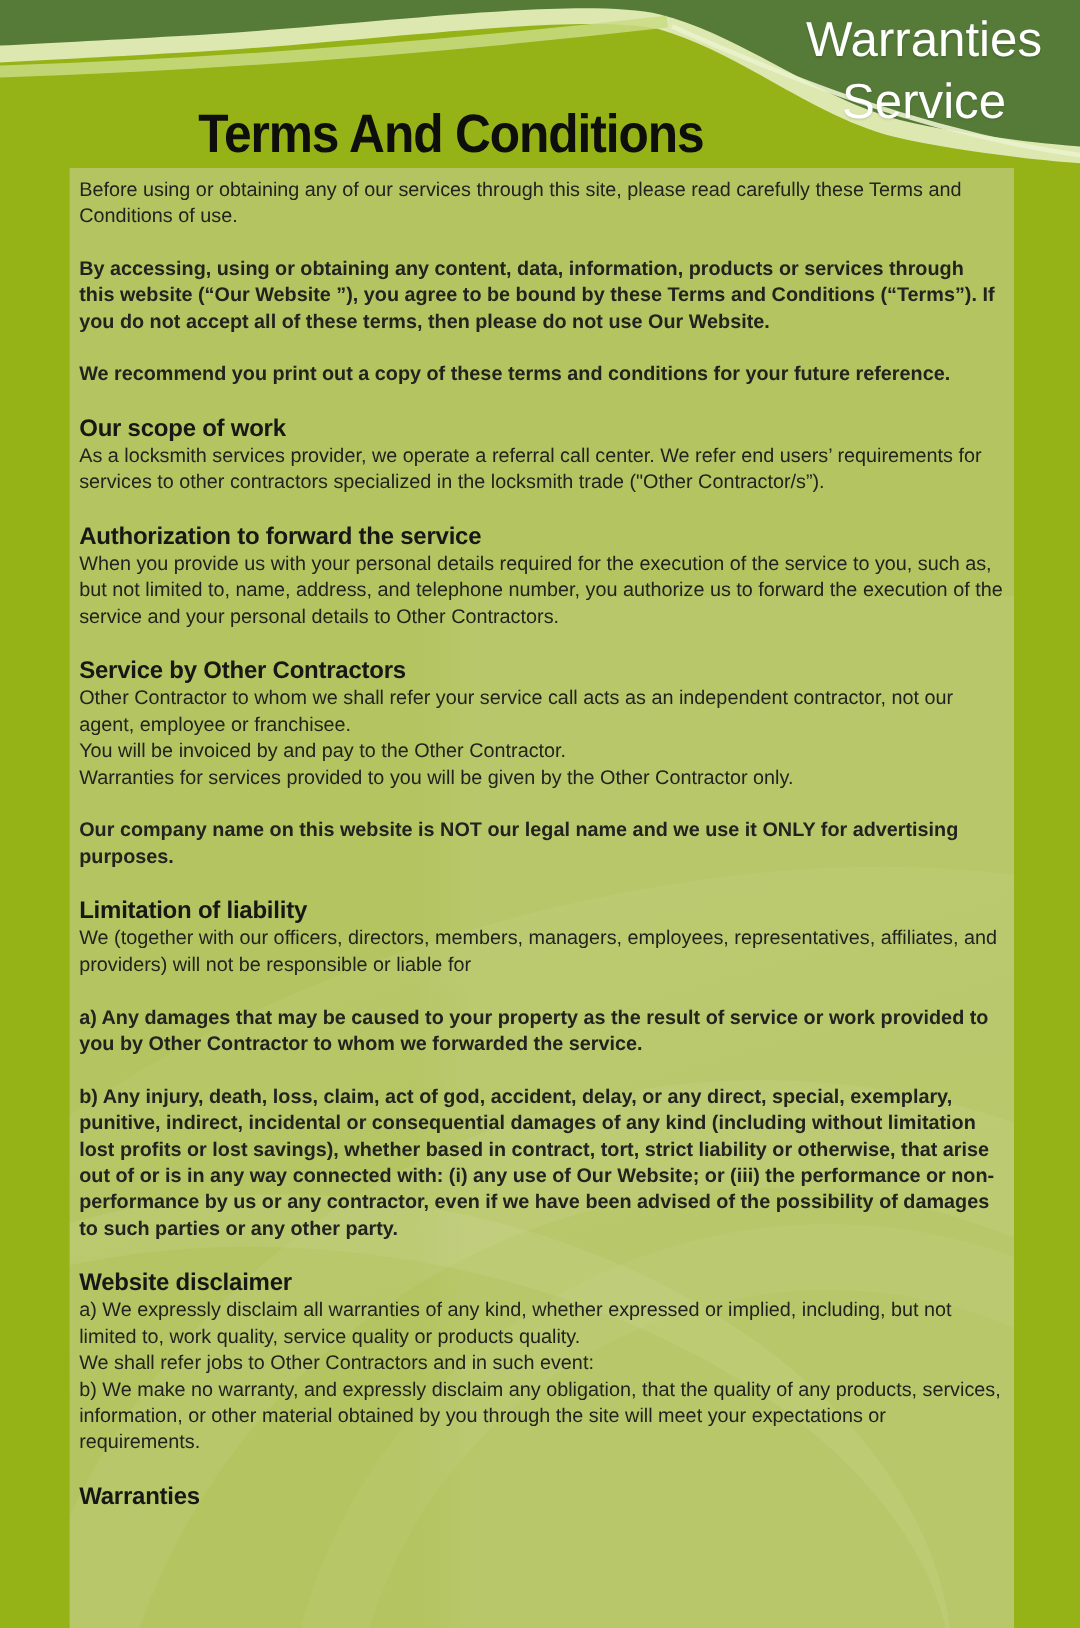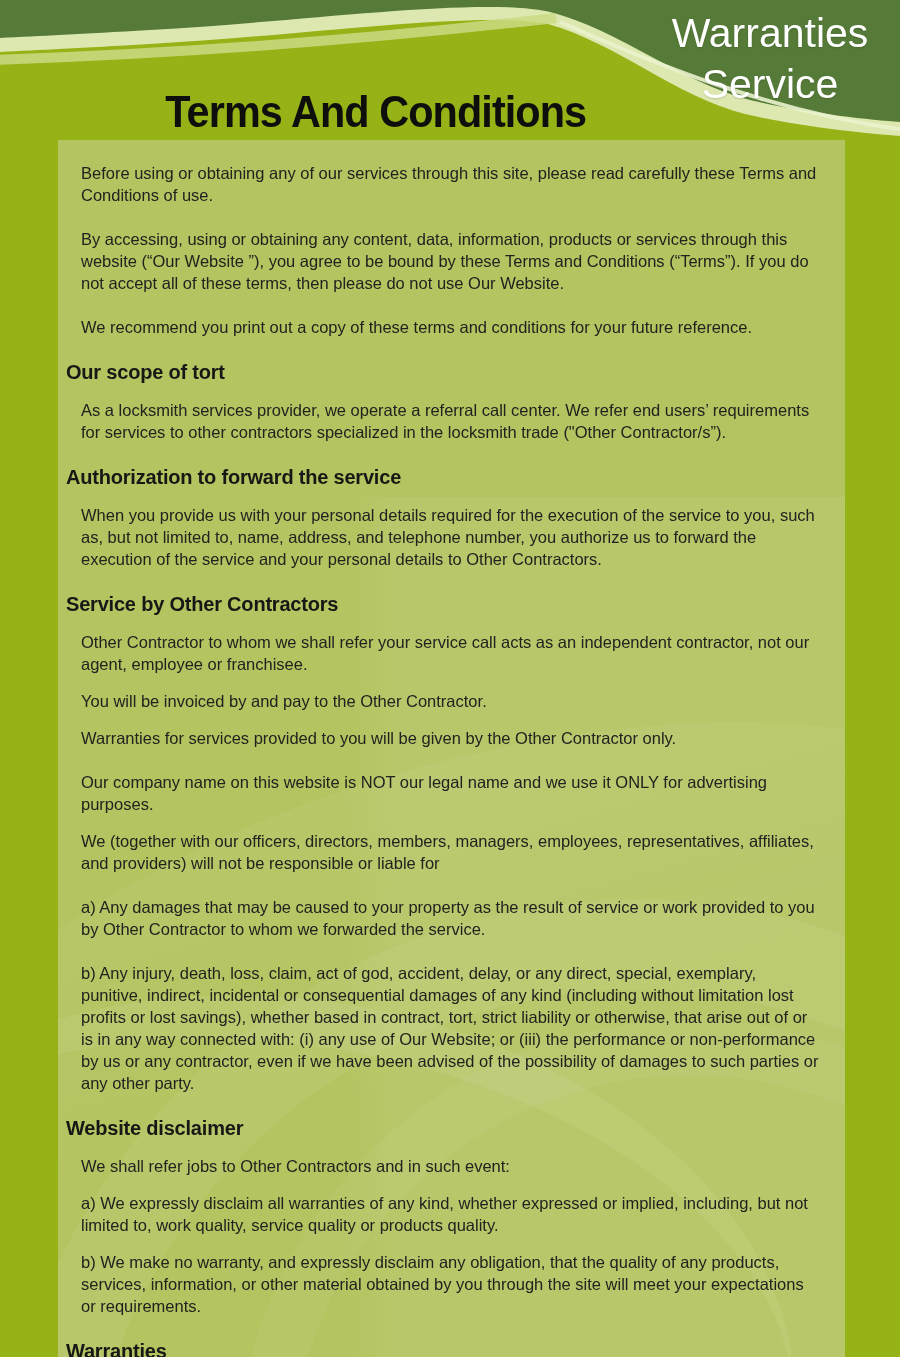--- a/index.html
+++ b/index.html
@@ -29,22 +29,22 @@
   
   .panel{
     position:absolute;z-index:2;left:58px;right:55px;top:140px;bottom:0;
     background:#b4c460;
     overflow:hidden;
   }
   .panel-inner{
     position:relative;z-index:2;padding:7px 8px 0 8px;
     color:#22221f;font-size:16.5px;line-height:22px;
   }
-  .para{margin:15px;}
-  .para.gap{margin-top:22px;}
+  .para{margin:0;}
+  .para.gap{margin-top:22px;font-weight:bold;}
   .section-heading{
     margin:22px 0 0 0;font-size:20px;line-height:24px;font-weight:700;
     color:#171715;letter-spacing:-0.2px;
   }
   
   .deco{position:absolute;z-index:1;border-radius:50%;pointer-events:none;}
   .deco-circle-1{right:-430px;top:760px;width:1100px;height:1100px;border:90px solid rgba(255,255,255,0.06);}
   .deco-circle-2{right:-300px;top:880px;width:800px;height:800px;border:55px solid rgba(255,255,255,0.05);}
   .deco-streak{
     left:-220px;top:620px;width:1300px;height:620px;border-radius:50%;
@@ -86,31 +86,32 @@
 <div class="panel">
   <div class="deco deco-half"></div>
   <div class="deco deco-circle-1"></div>
   <div class="deco deco-circle-2"></div>
   <div class="deco deco-streak"></div>
   <div class="deco deco-swirl-bottom"></div>
   <div class="panel-inner">
       <p class="para">Before using or obtaining any of our services through this site, please read carefully these Terms and Conditions of use.</p>
       <p class="para gap">By accessing, using or obtaining any content, data, information, products or services through this website (“Our Website ”), you agree to be bound by these Terms and Conditions (“Terms”). If you do not accept all of these terms, then please do not use Our Website.</p>
       <p class="para gap">We recommend you print out a copy of these terms and conditions for your future reference.</p>
-      <h2 class="section-heading">Our scope of tort</h2>
+      <h2 class="section-heading">Our scope of work</h2>
       <p class="para">As a locksmith services provider, we operate a referral call center. We refer end users’ requirements for services to other contractors specialized in the locksmith trade ("Other Contractor/s”).</p>
       <h2 class="section-heading">Authorization to forward the service</h2>
       <p class="para">When you provide us with your personal details required for the execution of the service to you, such as, but not limited to, name, address, and telephone number, you authorize us to forward the execution of the service and your personal details to Other Contractors.</p>
       <h2 class="section-heading">Service by Other Contractors</h2>
       <p class="para">Other Contractor to whom we shall refer your service call acts as an independent contractor, not our agent, employee or franchisee.</p>
       <p class="para">You will be invoiced by and pay to the Other Contractor.</p>
       <p class="para">Warranties for services provided to you will be given by the Other Contractor only.</p>
       <p class="para gap">Our company name on this website is NOT our legal name and we use it ONLY for advertising purposes.</p>
+      <h2 class="section-heading">Limitation of liability</h2>
       <p class="para">We (together with our officers, directors, members, managers, employees, representatives, affiliates, and providers) will not be responsible or liable for</p>
       <p class="para gap">a) Any damages that may be caused to your property as the result of service or work provided to you by Other Contractor to whom we forwarded the service.</p>
       <p class="para gap">b) Any injury, death, loss, claim, act of god, accident, delay, or any direct, special, exemplary, punitive, indirect, incidental or consequential damages of any kind (including without limitation lost profits or lost savings), whether based in contract, tort, strict liability or otherwise, that arise out of or is in any way connected with: (i) any use of Our Website; or (iii) the performance or non-performance by us or any contractor, even if we have been advised of the possibility of damages to such parties or any other party.</p>
       <h2 class="section-heading">Website disclaimer</h2>
+      <p class="para">a) We expressly disclaim all warranties of any kind, whether expressed or implied, including, but not limited to, work quality, service quality or products quality.</p>
       <p class="para">We shall refer jobs to Other Contractors and in such event:</p>
-      <p class="para">a) We expressly disclaim all warranties of any kind, whether expressed or implied, including, but not limited to, work quality, service quality or products quality.</p>
       <p class="para">b) We make no warranty, and expressly disclaim any obligation, that the quality of any products, services, information, or other material obtained by you through the site will meet your expectations or requirements.</p>
       <h2 class="section-heading">Warranties</h2>
     </div>
 </div>
 
 </body></html>

